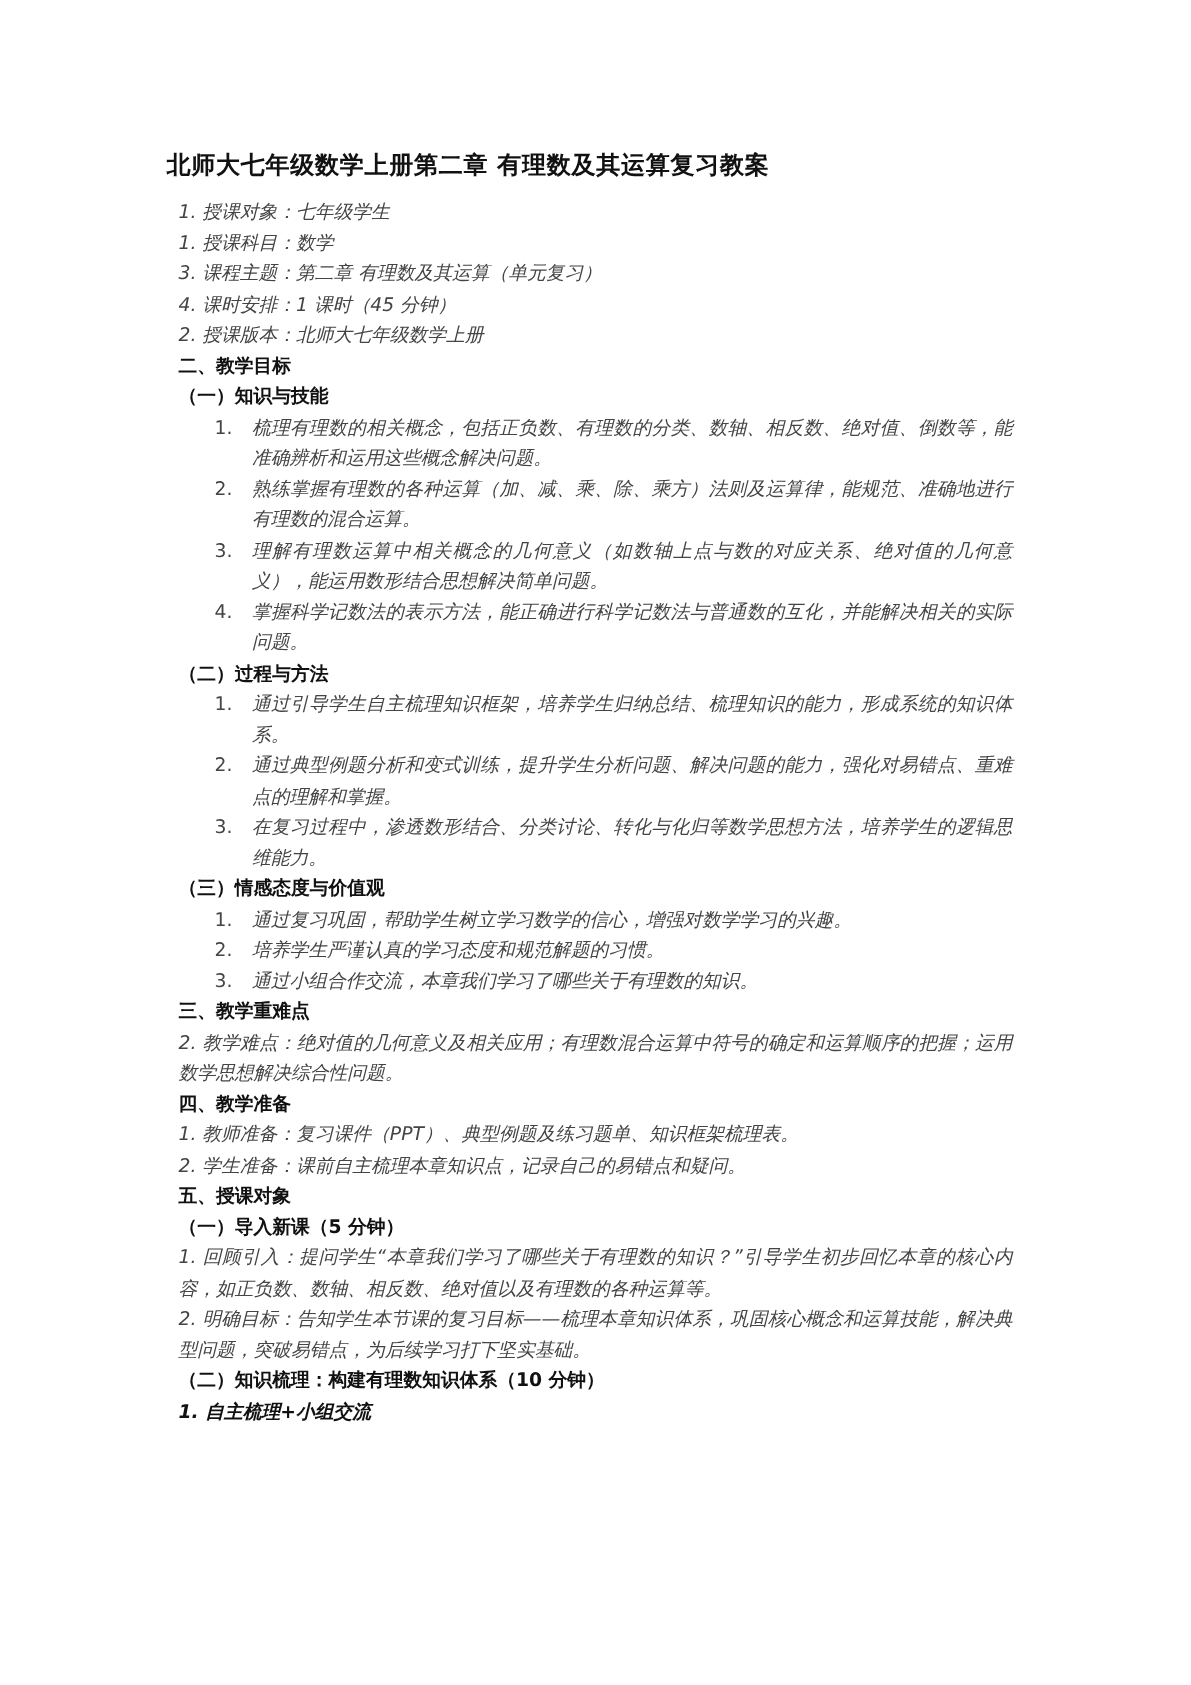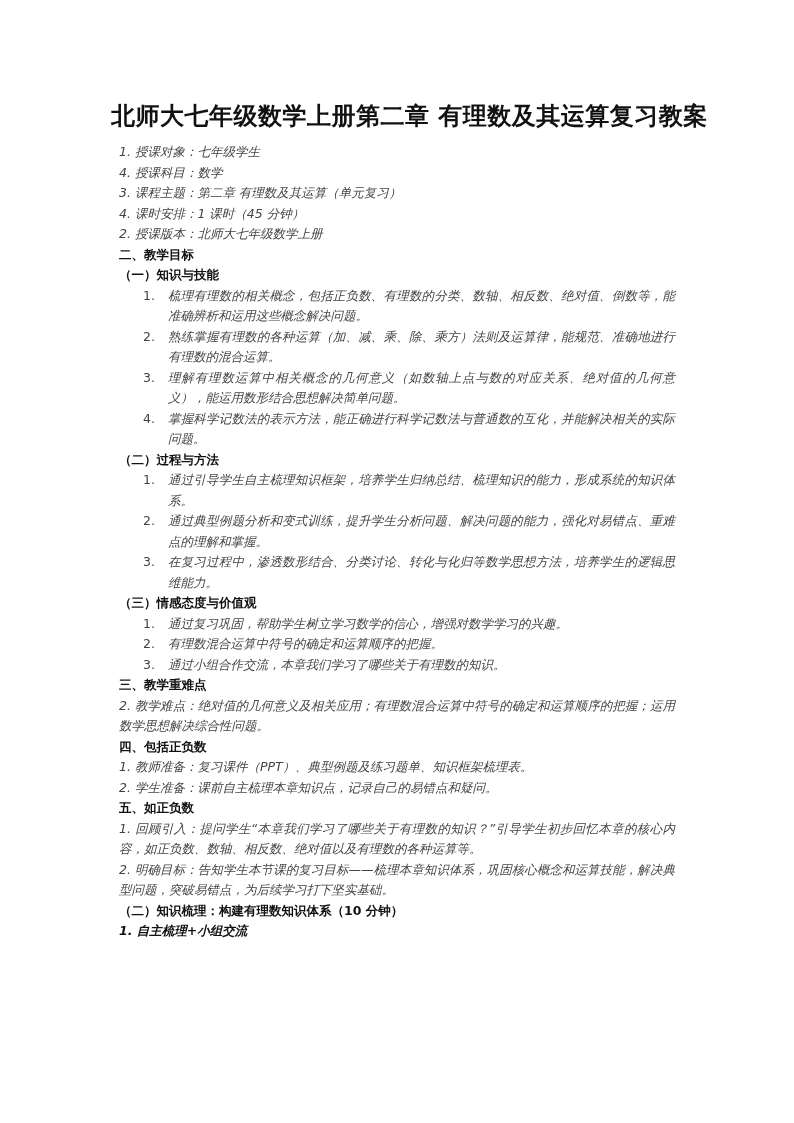--- a/index.html
+++ b/index.html
@@ -1,36 +1,36 @@
 <!DOCTYPE html>
 <html><head>
 <meta charset="utf-8">
 <style>
   html, body { margin: 0; padding: 0; background: #ffffff; }
   body { width: 794px; height: 1123px; position: relative; overflow: hidden;
          font-family: "DejaVu Sans", "Liberation Sans", sans-serif; color: #333; }
   .page { position: absolute; left: 119px; top: 100px; width: 556px; }
-  .title { text-align: center; font-size: 24px; font-weight: bold; color: #111;
+  .title { text-align: left; font-size: 16px; font-weight: bold; color: #111;
            margin: 0 0 10px -8px; letter-spacing: 0.5px; white-space: nowrap; }
   .h1 { font-size: 12.5px; font-weight: bold; color: #111; line-height: 20.5px; }
   .h2 { font-size: 12.5px; font-weight: bold; color: #111; line-height: 20.5px; margin-left: 0px; }
   .p { font-size: 12.5px; line-height: 20.5px; color: #444; text-align: justify; font-style: italic; }
   .item { font-size: 12.5px; line-height: 20.5px; color: #444; display: flex; margin-left: 24px; }
   .item .num { width: 25px; flex: none; }
   .item .txt { flex: 1; text-align: justify; font-style: italic; }
   .bold { font-weight: bold; color: #111; }
 </style>
 </head>
 <body>
 
 <div class="page">
   <div class="title">北师大七年级数学上册第二章  有理数及其运算复习教案</div>
 
   <div class="p">1. 授课对象：七年级学生</div>
-  <div class="p">4. 授课科目：数学</div>
+  <div class="p">1. 授课科目：数学</div>
   <div class="p">3. 课程主题：第二章  有理数及其运算（单元复习）</div>
   <div class="p">4. 课时安排：1 课时（45 分钟）</div>
   <div class="p">2. 授课版本：北师大七年级数学上册</div>
 
   <div class="h1">二、教学目标</div>
   <div class="h2">（一）知识与技能</div>
   <div class="item">
       <span class="num">1.</span>
       <span class="txt">梳理有理数的相关概念，包括正负数、有理数的分类、数轴、相反数、绝对值、倒数等，能准确辨析和运用这些概念解决问题。</span>
     </div>
@@ -61,32 +61,33 @@
       <span class="txt">在复习过程中，渗透数形结合、分类讨论、转化与化归等数学思想方法，培养学生的逻辑思维能力。</span>
     </div>
 
   <div class="h2">（三）情感态度与价值观</div>
   <div class="item">
       <span class="num">1.</span>
       <span class="txt">通过复习巩固，帮助学生树立学习数学的信心，增强对数学学习的兴趣。</span>
     </div>
   <div class="item">
       <span class="num">2.</span>
-      <span class="txt">有理数混合运算中符号的确定和运算顺序的把握。</span>
+      <span class="txt">培养学生严谨认真的学习态度和规范解题的习惯。</span>
     </div>
   <div class="item">
       <span class="num">3.</span>
       <span class="txt">通过小组合作交流，本章我们学习了哪些关于有理数的知识。</span>
     </div>
 
   <div class="h1">三、教学重难点</div>
   <div class="p">2. 教学难点：绝对值的几何意义及相关应用；有理数混合运算中符号的确定和运算顺序的把握；运用数学思想解决综合性问题。</div>
 
-  <div class="h1">四、包括正负数</div>
+  <div class="h1">四、教学准备</div>
   <div class="p">1. 教师准备：复习课件（PPT）、典型例题及练习题单、知识框架梳理表。</div>
   <div class="p">2. 学生准备：课前自主梳理本章知识点，记录自己的易错点和疑问。</div>
 
-  <div class="h1">五、如正负数</div>
+  <div class="h1">五、授课对象</div>
+  <div class="h2">（一）导入新课（5 分钟）</div>
   <div class="p">1. 回顾引入：提问学生“本章我们学习了哪些关于有理数的知识？”引导学生初步回忆本章的核心内容，如正负数、数轴、相反数、绝对值以及有理数的各种运算等。</div>
   <div class="p">2. 明确目标：告知学生本节课的复习目标——梳理本章知识体系，巩固核心概念和运算技能，解决典型问题，突破易错点，为后续学习打下坚实基础。</div>
   <div class="h2">（二）知识梳理：构建有理数知识体系（10 分钟）</div>
   <div class="p bold">1. 自主梳理+小组交流</div>
 </div>
 
 </body></html>

